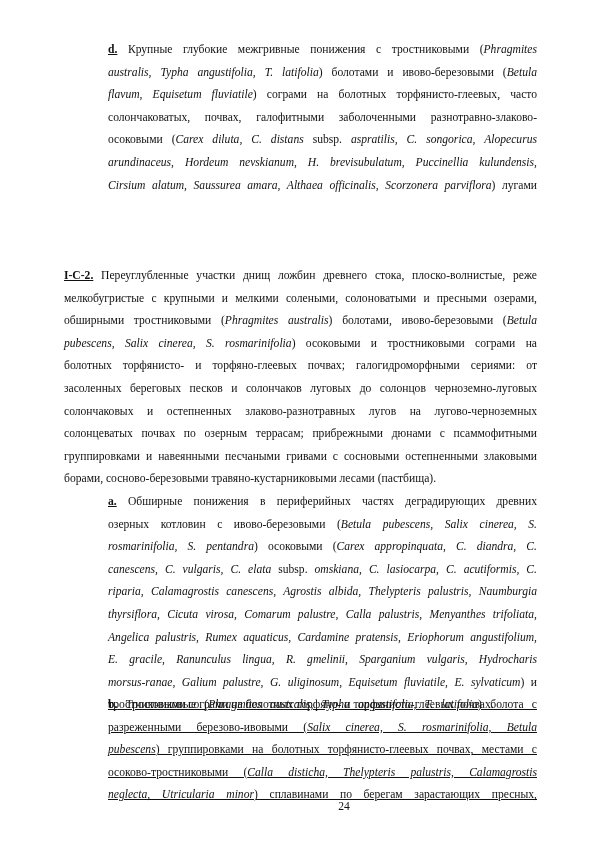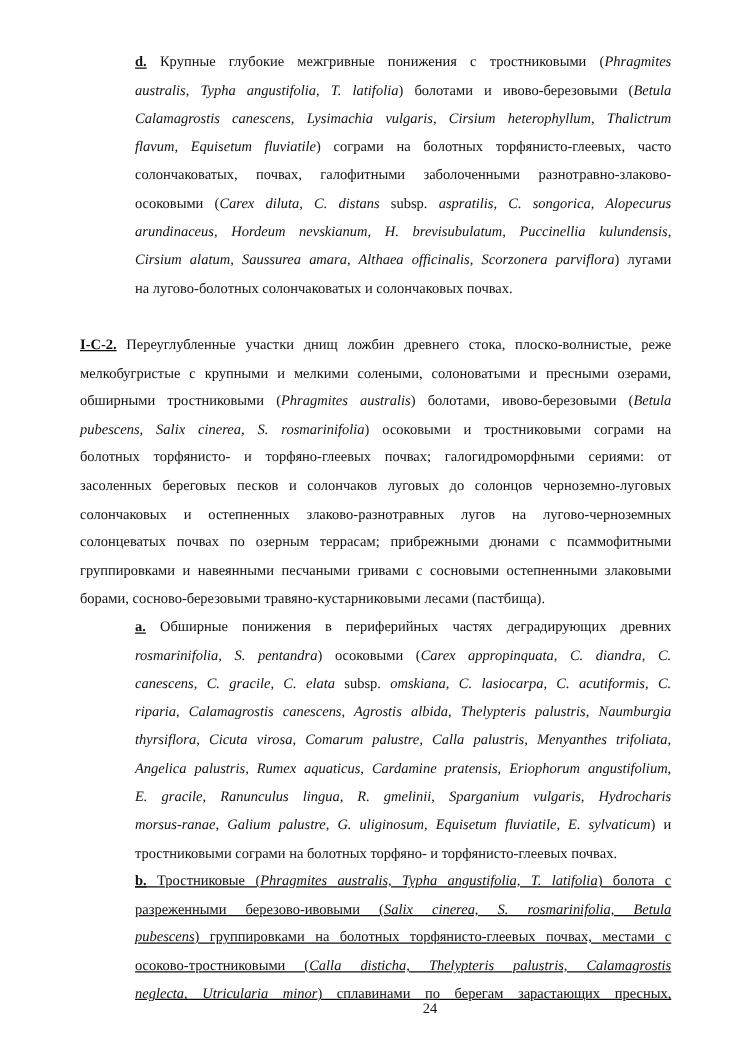--- a/index.html
+++ b/index.html
@@ -18,44 +18,43 @@
   .pagenum { position: absolute; left: 0; width: 600px; top: 788px;
              text-align: center; font-size: 11.6px; padding-left: 44px; }
 </style>
 </head>
 <body>
 
 <div class="page">
   <div class="para sub" style="top:27px;">
       <span class="line"><span class="label">d.</span> Крупные глубокие межгривные понижения с тростниковыми (<i>Phragmites</i></span>
       <span class="line"><i>australis, Typha angustifolia, T. latifolia</i>) болотами и ивово-березовыми (<i>Betula</i></span>
-      <span class="line"><i>Calamagrostis canescens, Lysimachia vulgaris, Cirsium heterophyllum, Thalictrum</i></span>
       <span class="line"><i>flavum, Equisetum fluviatile</i>) сограми на болотных торфянисто-глеевых, часто</span>
       <span class="line">солончаковатых, почвах, галофитными заболоченными разнотравно-злаково-</span>
       <span class="line">осоковыми (<i>Carex diluta, C. distans</i> subsp. <i>aspratilis, C. songorica, Alopecurus</i></span>
       <span class="line"><i>arundinaceus, Hordeum nevskianum, H. brevisubulatum, Puccinellia kulundensis,</i></span>
       <span class="line"><i>Cirsium alatum, Saussurea amara, Althaea officinalis, Scorzonera parviflora</i>) лугами</span>
-      <span class="line last">на лугово-болотных солончаковатых и солончаковых почвах.</span>
     </div>
   <div class="para main" style="top:253px;">
       <span class="line"><span class="label">I-C-2.</span> Переуглубленные участки днищ ложбин древнего стока, плоско-волнистые, реже</span>
       <span class="line">мелкобугристые с крупными и мелкими солеными, солоноватыми и пресными озерами,</span>
       <span class="line">обширными тростниковыми (<i>Phragmites australis</i>) болотами, ивово-березовыми (<i>Betula</i></span>
       <span class="line"><i>pubescens, Salix cinerea, S. rosmarinifolia</i>) осоковыми и тростниковыми сограми на</span>
       <span class="line">болотных торфянисто- и торфяно-глеевых почвах; галогидроморфными сериями: от</span>
       <span class="line">засоленных береговых песков и солончаков луговых до солонцов черноземно-луговых</span>
       <span class="line">солончаковых и остепненных злаково-разнотравных лугов на лугово-черноземных</span>
       <span class="line">солонцеватых почвах по озерным террасам; прибрежными дюнами с псаммофитными</span>
       <span class="line">группировками и навеянными песчаными гривами с сосновыми остепненными злаковыми</span>
       <span class="line last">борами, сосново-березовыми травяно-кустарниковыми лесами (пастбища).</span>
     </div>
   <div class="para sub" style="top:479px;">
       <span class="line"><span class="label">a.</span> Обширные понижения в периферийных частях деградирующих древних</span>
+      <span class="line">озерных котловин с ивово-березовыми (<i>Betula pubescens, Salix cinerea, S.</i></span>
       <span class="line"><i>rosmarinifolia, S. pentandra</i>) осоковыми (<i>Carex appropinquata, C. diandra, C.</i></span>
-      <span class="line"><i>canescens, C. gracile, C. elata</i> subsp. <i>omskiana, C. lasiocarpa, C. acutiformis, C.</i></span>
+      <span class="line"><i>canescens, C. vulgaris, C. elata</i> subsp. <i>omskiana, C. lasiocarpa, C. acutiformis, C.</i></span>
       <span class="line"><i>riparia, Calamagrostis canescens, Agrostis albida, Thelypteris palustris, Naumburgia</i></span>
       <span class="line"><i>thyrsiflora, Cicuta virosa, Comarum palustre, Calla palustris, Menyanthes trifoliata,</i></span>
       <span class="line"><i>Angelica palustris, Rumex aquaticus, Cardamine pratensis, Eriophorum angustifolium,</i></span>
       <span class="line"><i>E. gracile, Ranunculus lingua, R. gmelinii, Sparganium vulgaris, Hydrocharis</i></span>
       <span class="line"><i>morsus-ranae, Galium palustre, G. uliginosum, Equisetum fluviatile, E. sylvaticum</i>) и</span>
       <span class="line last">тростниковыми сограми на болотных торфяно- и торфянисто-глеевых почвах.</span>
     </div>
   <div class="para sub" style="top:682px;text-decoration:underline;">
       <span class="line"><span class="label">b.</span> Тростниковые (<i>Phragmites australis, Typha angustifolia, T. latifolia</i>) болота с</span>
       <span class="line">разреженными березово-ивовыми (<i>Salix cinerea, S. rosmarinifolia, Betula</i></span>

